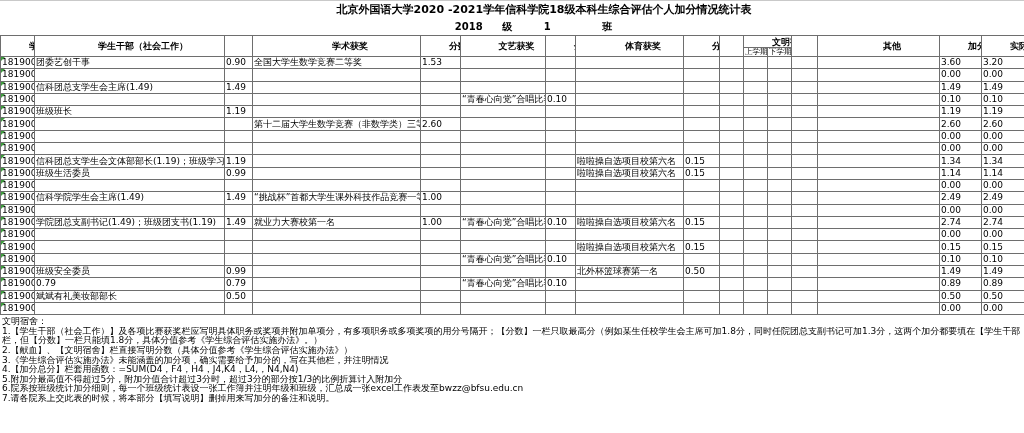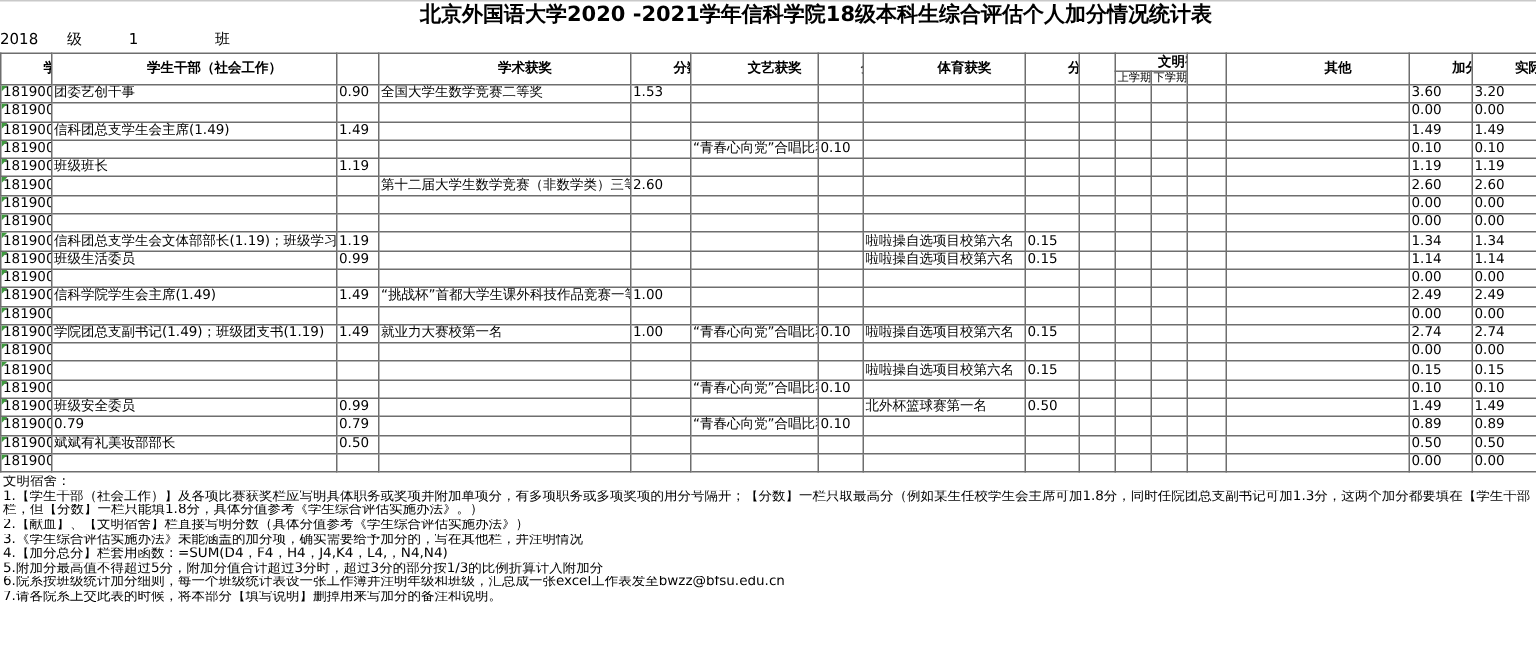--- a/index.html
+++ b/index.html
@@ -2,22 +2,22 @@
 <html><head>
 <meta charset="utf-8">
 <style>
   html,body{margin:0;padding:0;}
   body{
     width:1024px;height:433px;overflow:hidden;background:#ffffff;
     font-family:"DejaVu Sans",sans-serif;color:#000;
     border-top:1px solid #c9c9c9;box-sizing:border-box;
   }
   .title-row{height:18px;line-height:18px;text-align:center;padding-left:64px;
-    font-size:14px;font-weight:bold;white-space:nowrap;}
-  .class-row{height:16px;line-height:15px;font-size:10px;font-weight:normal;}
+    font-size:11px;font-weight:bold;white-space:nowrap;}
+  .class-row{height:16px;line-height:15px;text-align:center;font-size:10px;font-weight:bold;padding-left:43px;}
   .class-row span{display:inline-block;}
   .cls-year{margin-right:16px;}
   .cls-grade{margin-right:28px;}
   .cls-no{margin-right:48px;}
   table{border-collapse:collapse;table-layout:fixed;width:1024px;}
   th,td{border:1px solid #6e6e6e;padding:0 1px;overflow:hidden;white-space:nowrap;box-sizing:border-box;}
   thead th{font-size:9px;font-weight:bold;text-align:center;vertical-align:middle;line-height:10px;}
   thead tr.h-main th{height:12px;padding-left:28px;}
   thead tr.h-sub th{height:8px;font-size:7.5px;line-height:8px;font-weight:normal;margin-left:24px;}
   tbody td{height:12.3px;font-size:9px;line-height:11px;text-align:left;vertical-align:middle;}

